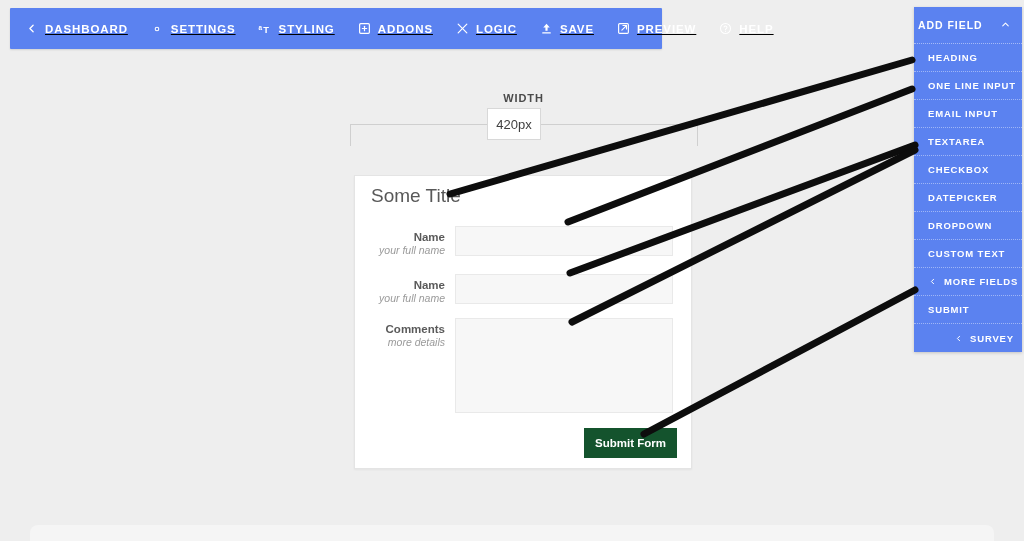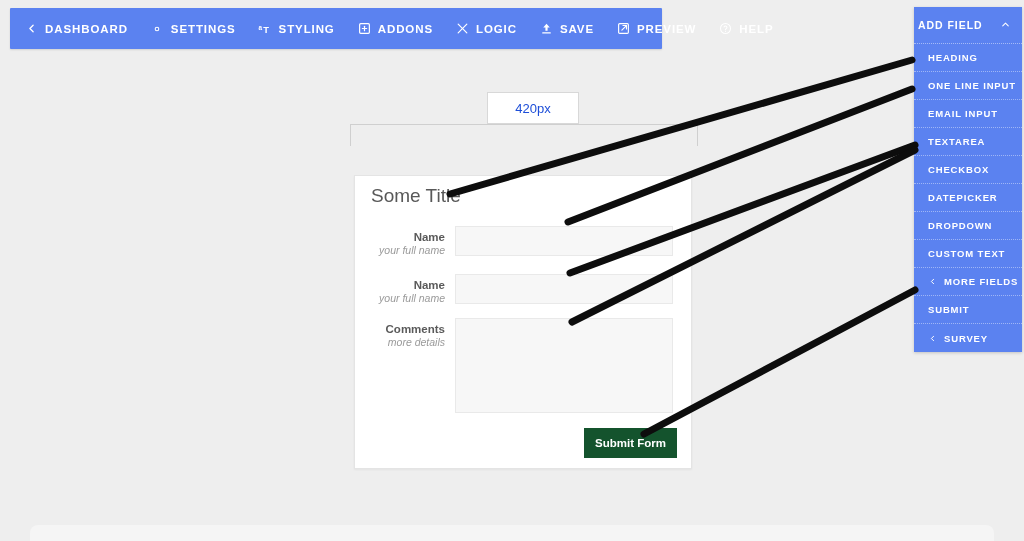--- a/index.html
+++ b/index.html
@@ -22,20 +22,21 @@
     top: 8px;
     width: 652px;
     height: 41px;
     background: #5b82f0;
     display: flex;
     align-items: center;
     box-sizing: border-box;
     padding: 0 14px;
     border-radius: 1px;
     box-shadow: 0 1px 2px rgba(0,0,0,0.12);
+    text-decoration: underline;
   }
   .tb-item {
     display: flex;
     align-items: center;
     color: #ffffff;
     font-size: 11.5px;
     font-weight: bold;
     letter-spacing: 0.9px;
     margin-right: 22px;
     white-space: nowrap;
@@ -86,21 +87,21 @@
     box-sizing: border-box;
     color: #ffffff;
     font-size: 9.5px;
     font-weight: bold;
     letter-spacing: 0.85px;
     border-bottom: 1px dotted rgba(255,255,255,0.42);
     cursor: pointer;
     user-select: none;
     white-space: nowrap;
   }
-  .af-item:last-child { border-bottom: none; }
+  .af-item:last-child { border-bottom: none; justify-content: flex-end; }
   .af-item .chev {
     display: inline-flex;
     align-items: center;
     margin-right: 7px;
     flex: none;
   }
 
   
   #guide-line {
     position: absolute;
@@ -127,31 +128,31 @@
     width: 185px;
     text-align: center;
     font-size: 11px;
     font-weight: bold;
     letter-spacing: 0.9px;
     color: #4a4a4a;
   }
   #width-box {
     position: absolute;
     left: 487px;
-    top: 92px;
-    width: 92px;
+    top: 108px;
+    width: 54px;
     height: 32px;
     background: #ffffff;
     border: 1px solid #d8d8d8;
     box-sizing: border-box;
     display: flex;
     align-items: center;
     justify-content: center;
     font-size: 13px;
-    color: #1d4ed8;
+    color: #404040;
     cursor: text;
   }
 
   
   #form-card {
     position: absolute;
     left: 354px;
     top: 175px;
     width: 338px;
     height: 294px;

